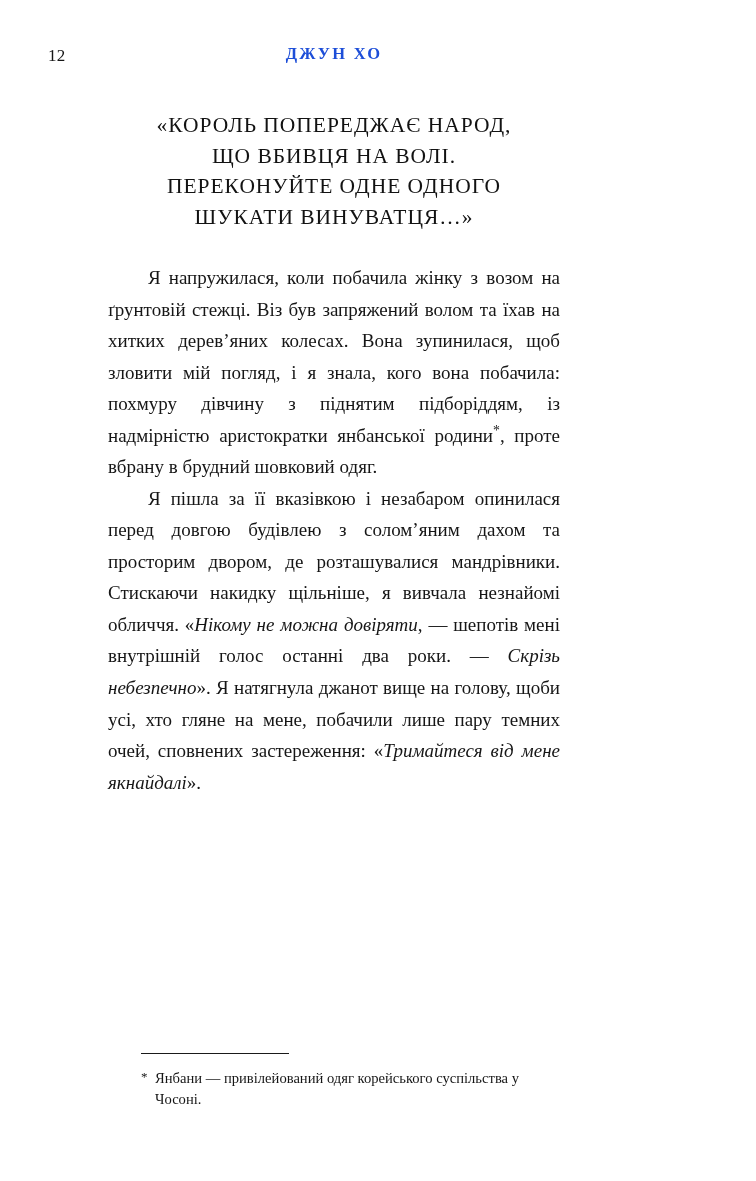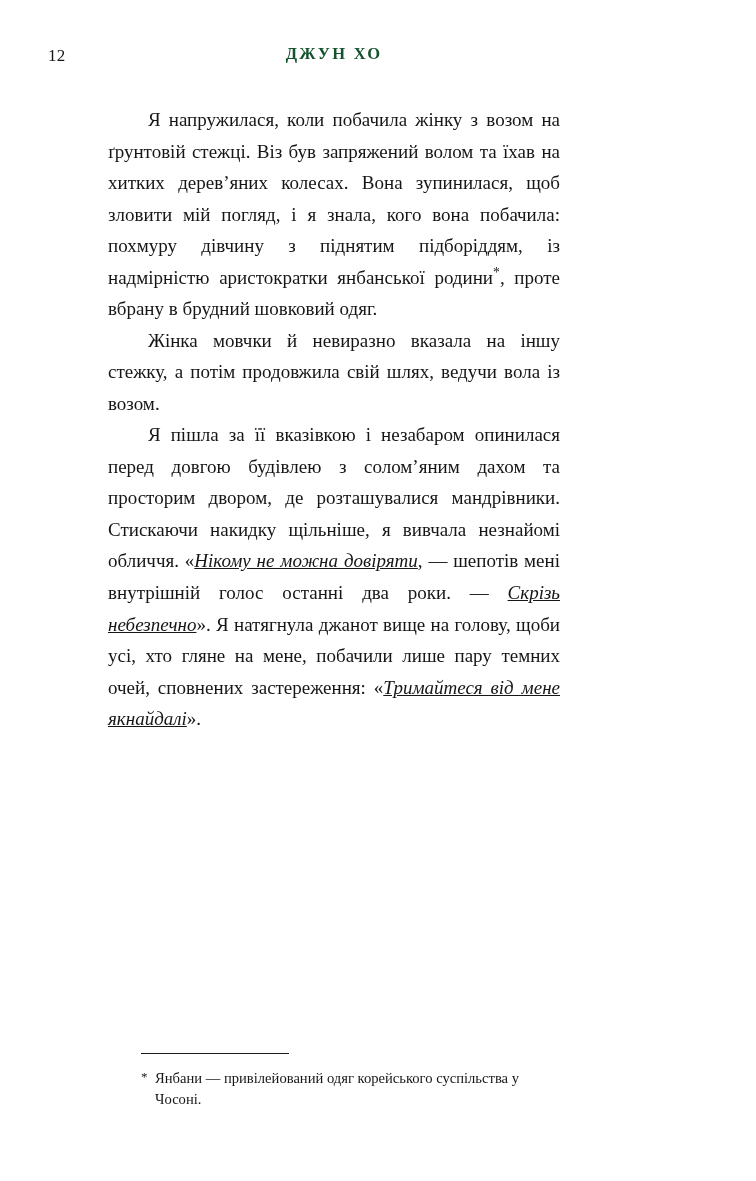--- a/index.html
+++ b/index.html
@@ -38,21 +38,21 @@
     top: 2px;
     font-size: 17px;
     letter-spacing: 0.02em;
     color: #161616;
   }
   .running-title {
     text-align: center;
     font-size: 16.5px;
     letter-spacing: 0.14em;
     font-weight: bold;
-    color: #14532d;
+    color: #1d4ed8;
   }
 
   
   .epigraph {
     margin: 36px 0 30px 0;
     text-align: center;
   }
   .epigraph-line {
     font-size: 21.5px;
     letter-spacing: 0.045em;
@@ -69,21 +69,20 @@
     text-align-last: left;
     color: #161616;
     hyphens: manual;
   }
   .body-text p {
     margin: 0;
     text-indent: 2.1em;
   }
   .body-text em {
     font-style: italic;
-    text-decoration: underline;
   }
   .fn-ref {
     font-size: 0.72em;
     vertical-align: super;
     line-height: 0;
   }
 
   
   .footnote-area {
     position: absolute;
@@ -120,27 +119,32 @@
 </head>
 <body>
 
 <div class="page">
 
   <div class="running-head">
     <div class="folio">12</div>
     <div class="running-title">ДЖУН ХО</div>
   </div>
 
+  <div class="epigraph">
+    <div class="epigraph-line">«КОРОЛЬ ПОПЕРЕДЖАЄ НАРОД,</div>
+    <div class="epigraph-line">ЩО ВБИВЦЯ НА ВОЛІ.</div>
+    <div class="epigraph-line">ПЕРЕКОНУЙТЕ ОДНЕ ОДНОГО</div>
+    <div class="epigraph-line">ШУКАТИ ВИНУВАТЦЯ…»</div>
+  </div>
 
   <div class="body-text">
 
     <p><span>Я напружилася, коли побачила жінку з возом на ґрунтовій стежці. Віз був запряжений волом та їхав на хитких дерев’яних колесах. Вона зупинилася, щоб зловити мій погляд, і я знала, кого вона побачила: похмуру дівчину з піднятим підборіддям, із надмірністю аристократки янбанської родини</span><span class="fn-ref">*</span><span>, проте вбрану в брудний шовковий одяг.</span></p>
 
 
-    <p>Жінка мовчки й невиразно вказала на іншу стежку, а потім продовжила свій шлях, ведучи вола із возом.</p>
 
     <p><span>Я пішла за її вказівкою і незабаром опинилася перед довгою будівлею з солом’яним дахом та просторим двором, де розташувалися мандрівники. Стискаючи накидку щільніше, я вивчала незнайомі обличчя. «</span><em>Нікому не можна довіряти</em><span>, — шепотів мені внутрішній голос останні два роки. — </span><em>Скрізь небезпечно</em><span>». Я натягнула джанот вище на голову, щоби усі, хто гляне на мене, побачили лише пару темних очей, сповнених застереження: «</span><em>Тримайтеся від мене якнайдалі</em><span>».</span></p>
 
 
   </div>
 
   <div class="footnote-area">
     <div class="footnote-rule"></div>
     <div class="footnote">
       <span class="footnote-marker">*</span>

